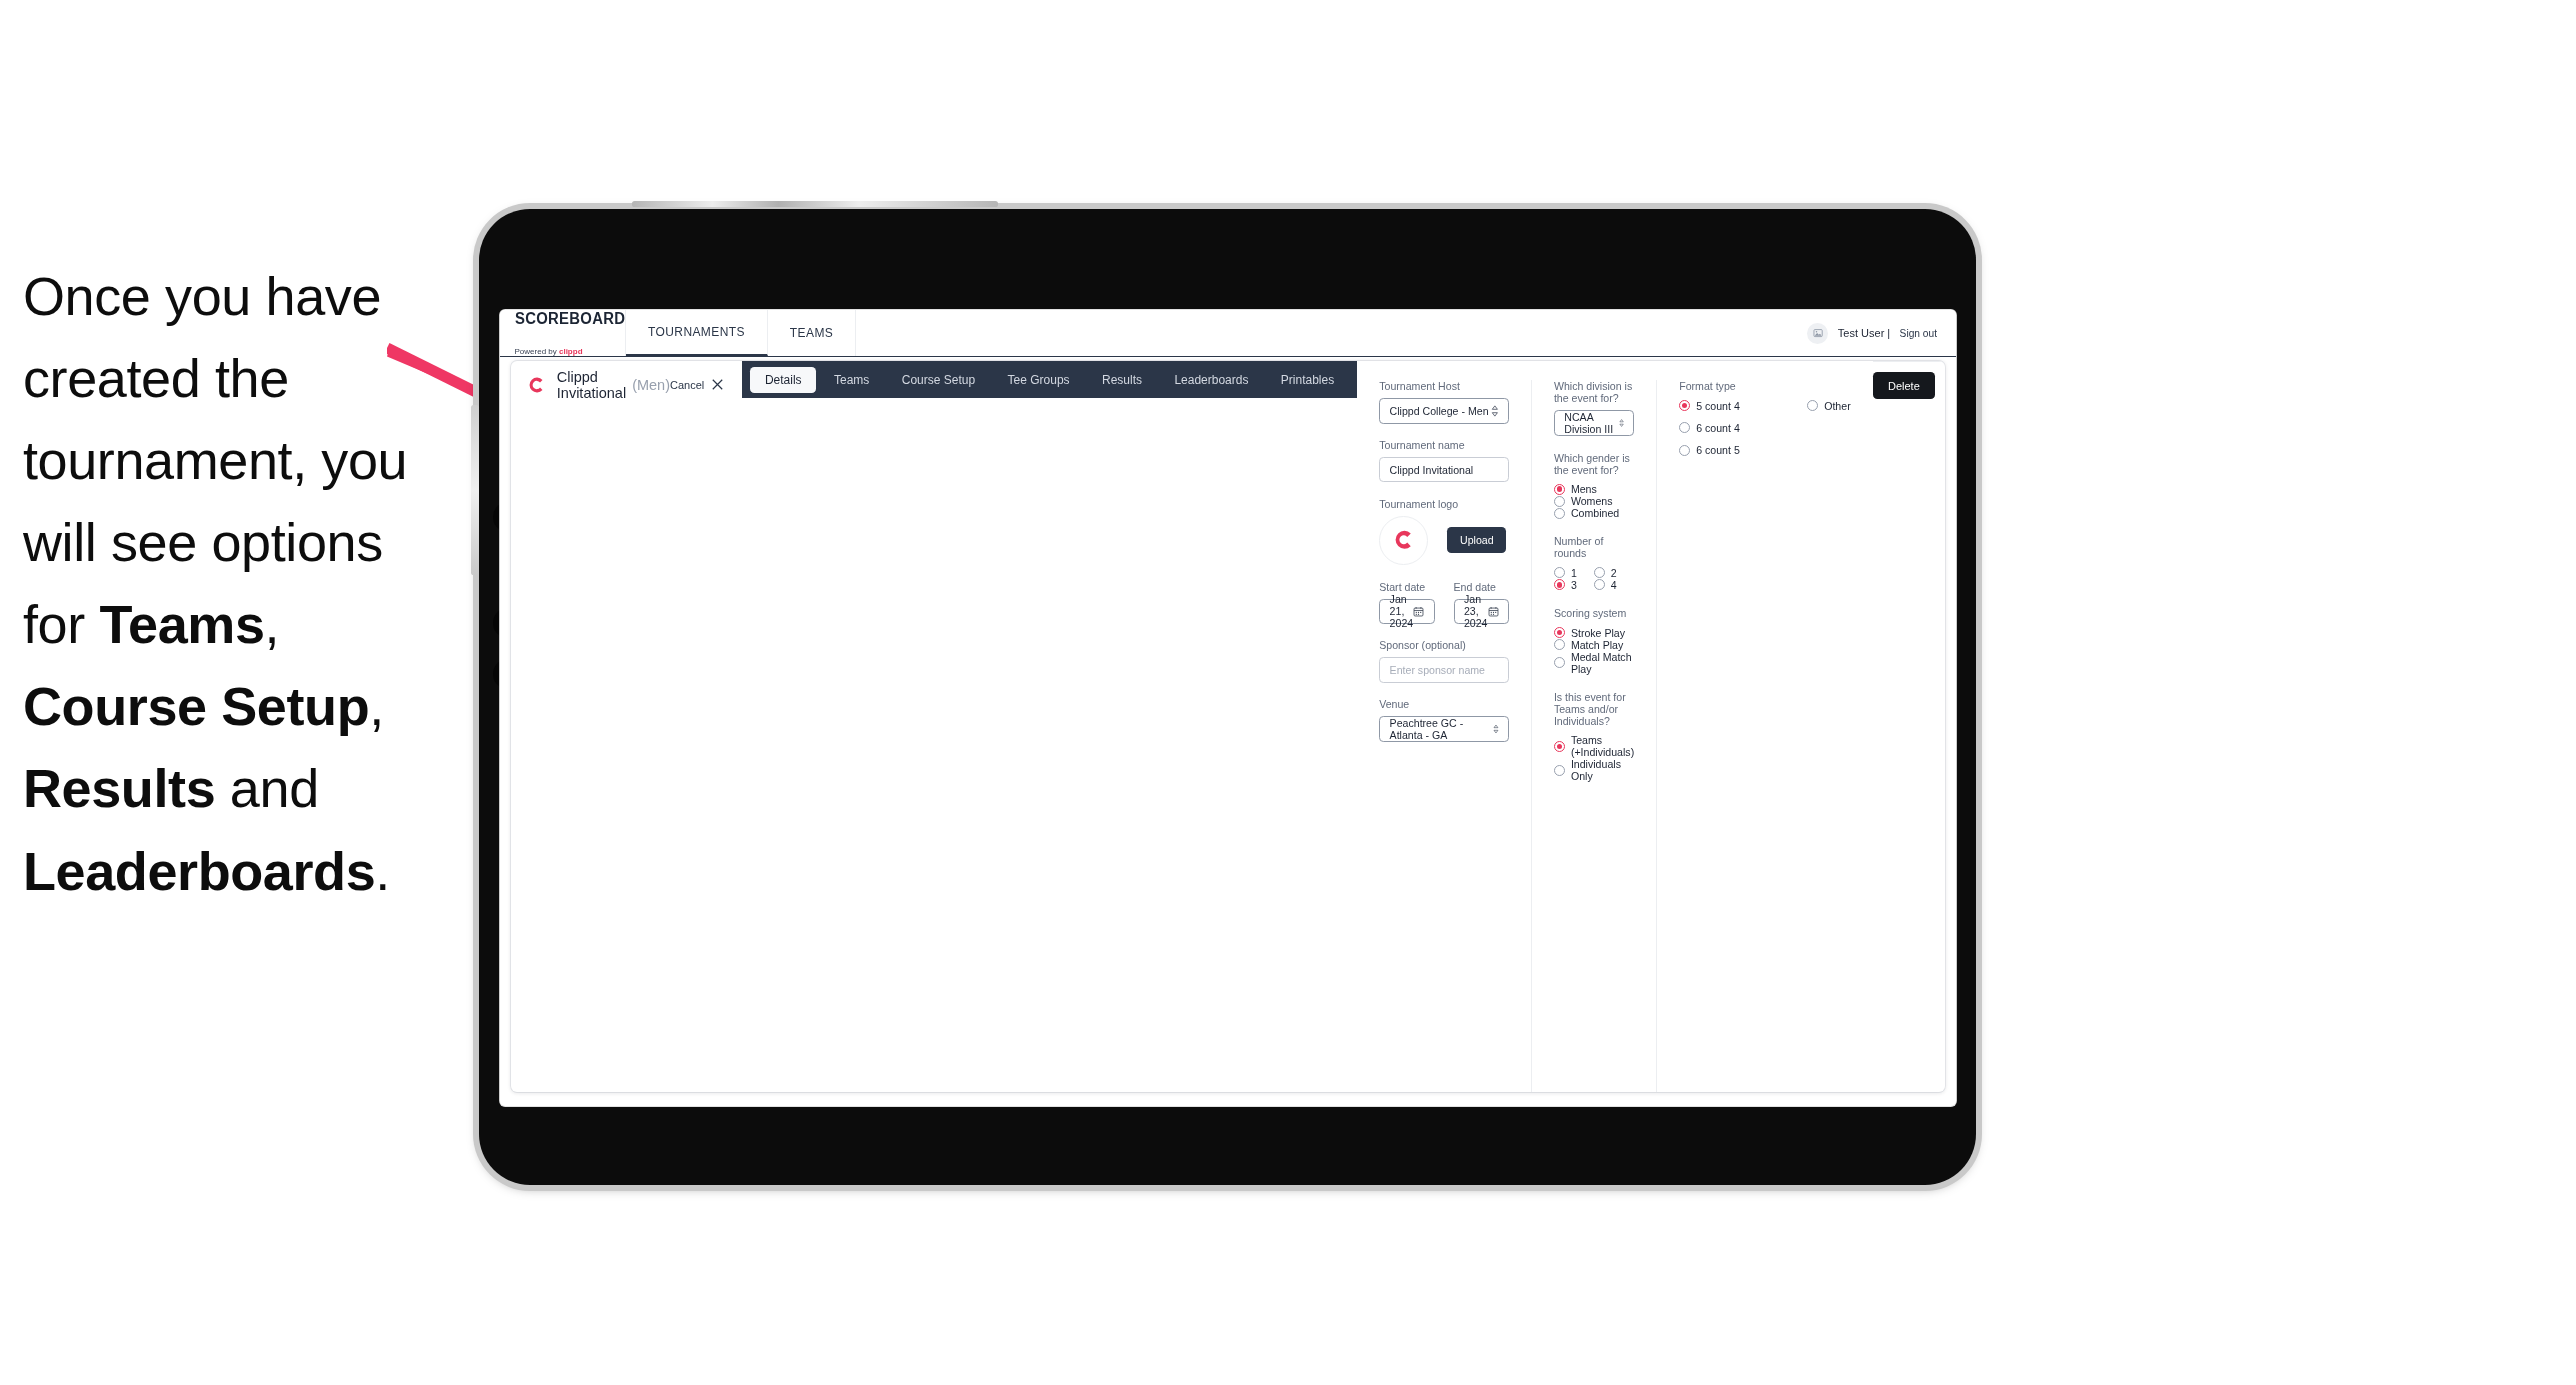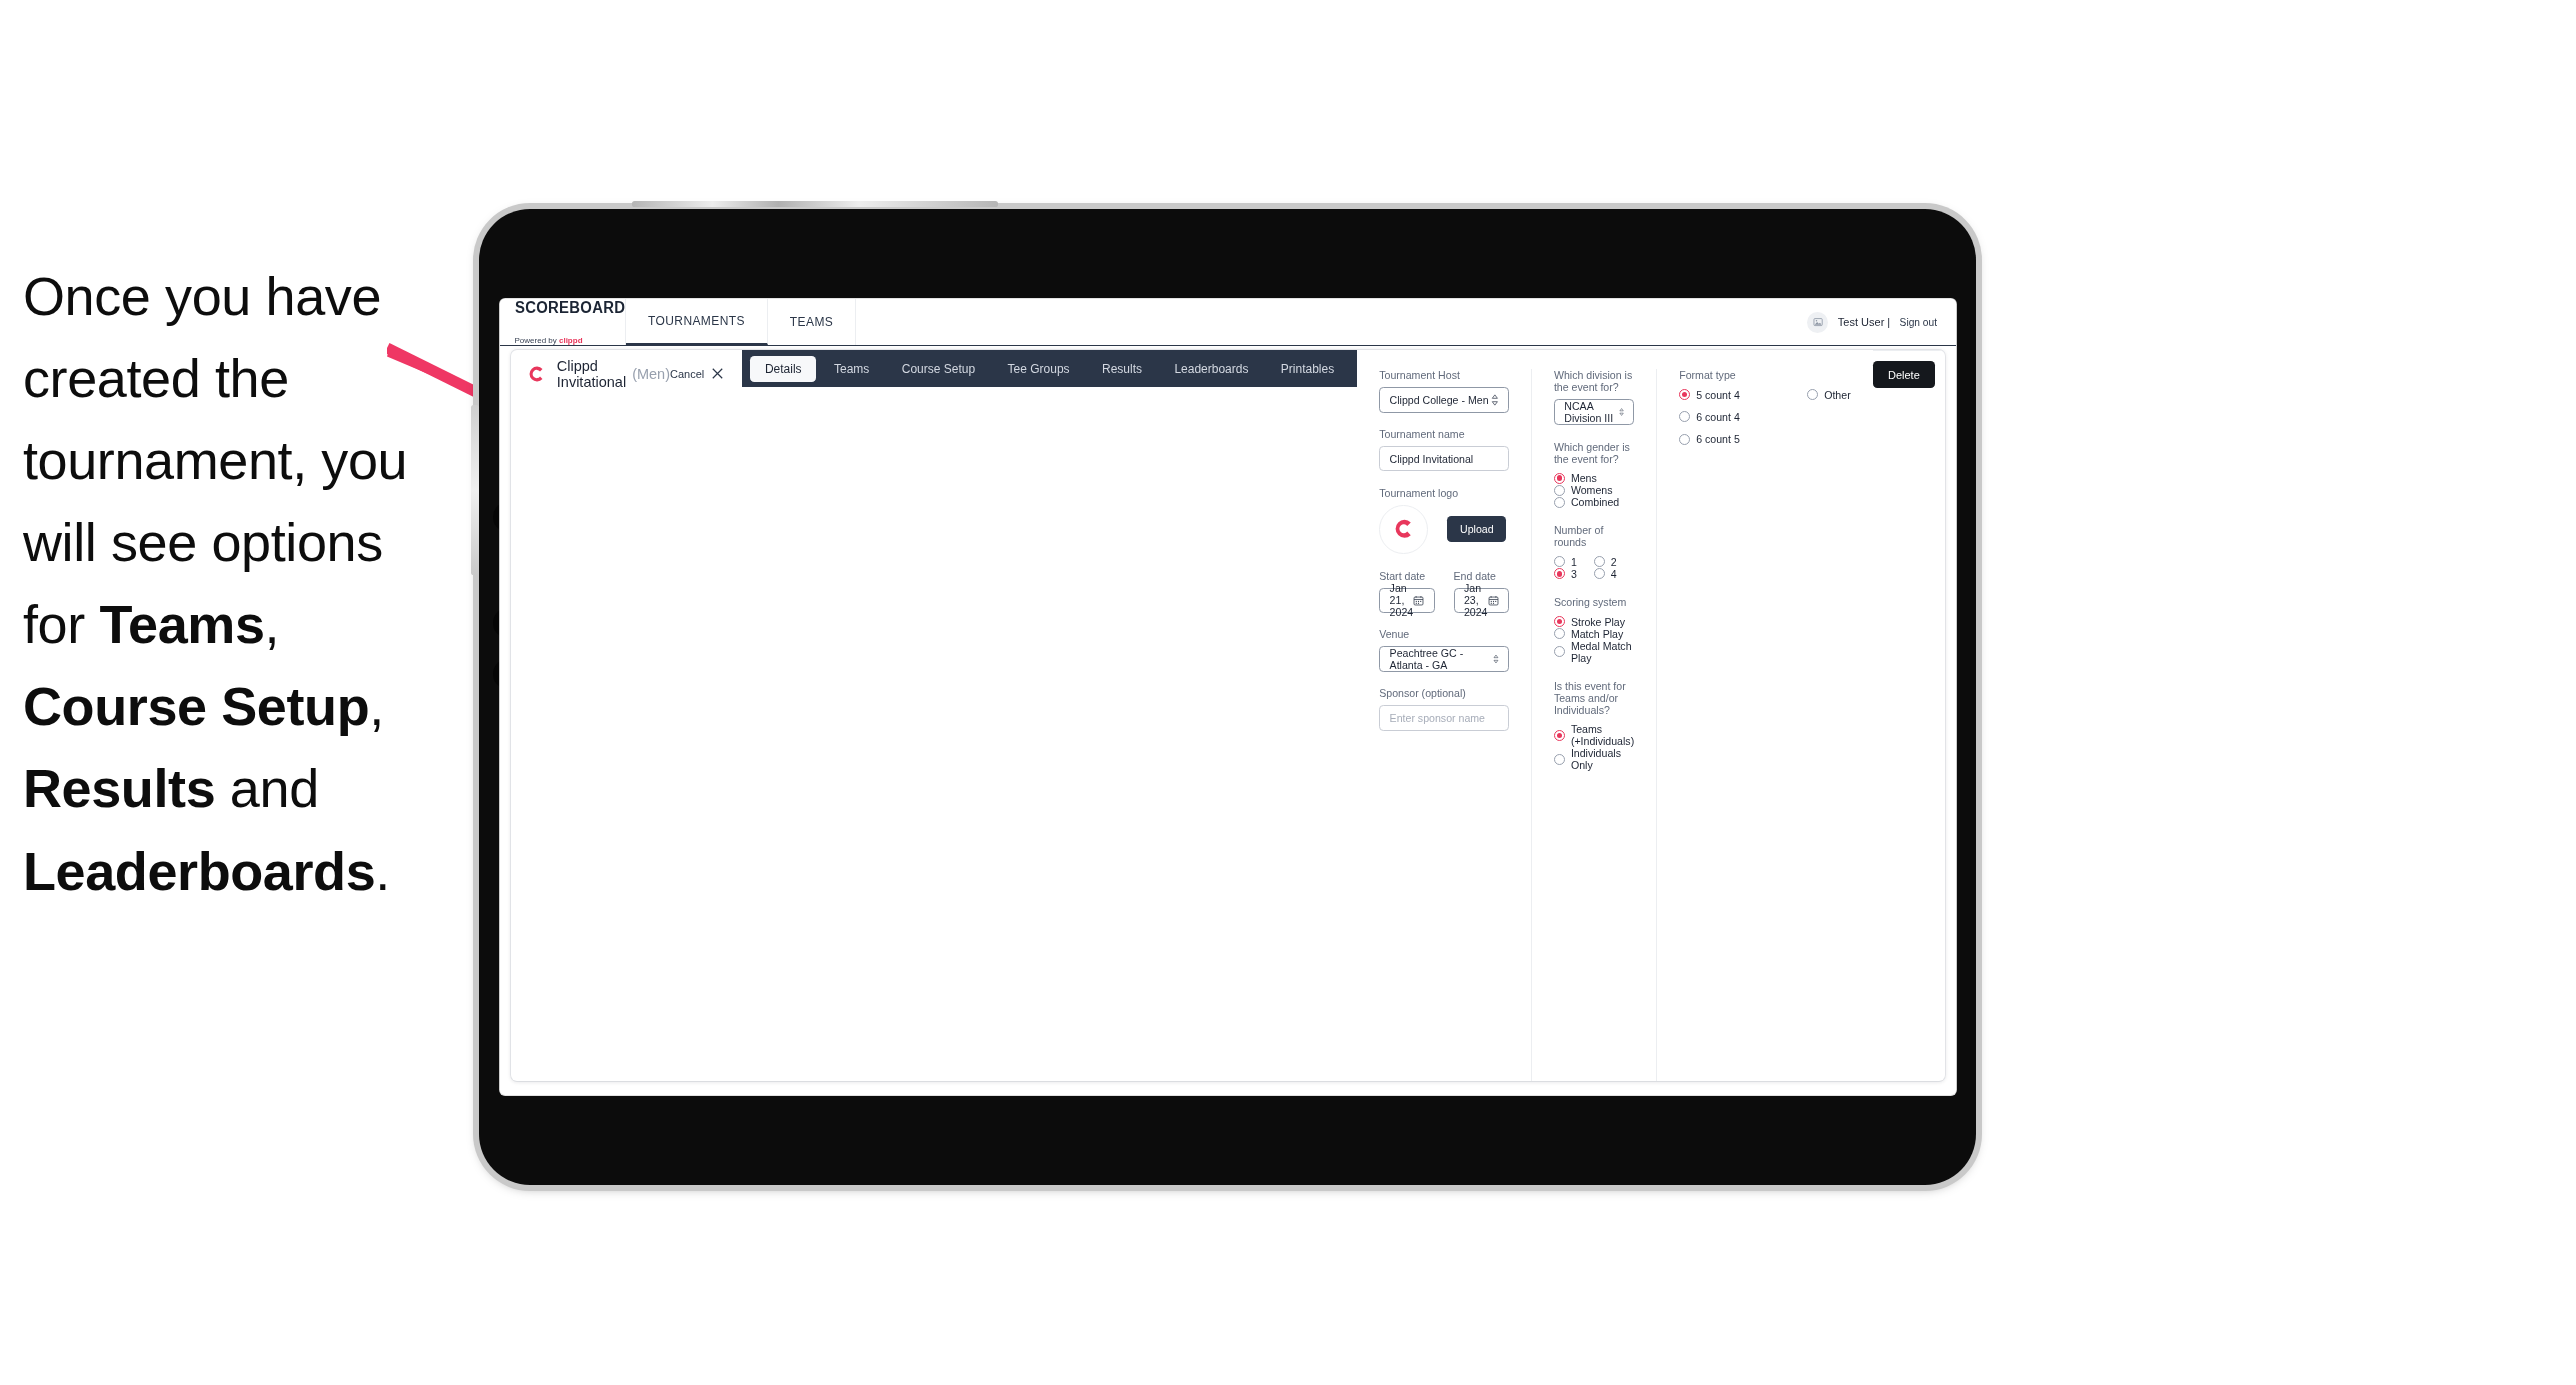--- a/index.html
+++ b/index.html
@@ -45,21 +45,21 @@
     border-radius: 2.6px;
   }
   #camera-cluster { position: absolute; left: 12px; top: 294px; width: 29px; height: 247px; }
   .cam-lens { position: absolute; left: 1.7px; width: 25.5px; height: 28px; background: #050505; border-radius: 50%; }
   .cam-dot  { position: absolute; left: 11px; width: 6.8px;  height: 6.8px;  background: #0a0a0a; border-radius: 50%; }
   .cam-flash{ position: absolute; left: 8.5px; width: 12px; height: 12px; background: radial-gradient(circle,#5d6a85 10%,#141a27 70%); border-radius: 50%; }
 
   
   #screen {
     position: absolute;
-    left: 21px; top: 90px;
+    left: 21px; top: 101px;
     width: 1456px; height: 796px;
     background: #ffffff;
     border-radius: 5.1px;
     box-shadow: 0 0 0 0.9px #e2e2e2;
     overflow: hidden;
   }
 
   
   #topbar {
     height: 47px; background:#fff; display:flex; align-items:stretch;
@@ -310,33 +310,33 @@
                     <rect x="10.4" y="8.5" width="1.6" height="1.6" fill="#3d4554"></rect>
                     <rect x="4" y="11.3" width="1.6" height="1.6" fill="#3d4554"></rect>
                     <rect x="7.2" y="11.3" width="1.6" height="1.6" fill="#3d4554"></rect>
                   </svg>
                 </span>
               </div>
             </div>
           </div>
 
           <div class="field">
+            <div class="field-label">Sponsor (optional)</div>
+            <div class="input light">
+              <span class="ph">Enter sponsor name</span>
+            </div>
+          </div>
+
+          <div class="field">
             <div class="field-label">Venue</div>
             <div class="input">
               <span>Peachtree GC - Atlanta - GA</span>
               <svg class="spin" width="7.7" height="12" viewBox="0 0 9 14">
                 <path d="M4.5 1 L7.5 5 L1.5 5 Z M4.5 13 L7.5 9 L1.5 9 Z" fill="none" stroke="#4b5463" stroke-width="1"></path>
               </svg>
-            </div>
-          </div>
-
-          <div class="field">
-            <div class="field-label">Sponsor (optional)</div>
-            <div class="input light">
-              <span class="ph">Enter sponsor name</span>
             </div>
           </div>
         </div>
 
         <div class="col" id="col-mid">
           <div class="field">
             <div class="field-label">Which division is the event for?</div>
             <div class="input">
               <span>NCAA Division III</span>
               <svg class="spin" width="7.7" height="12" viewBox="0 0 9 14">

